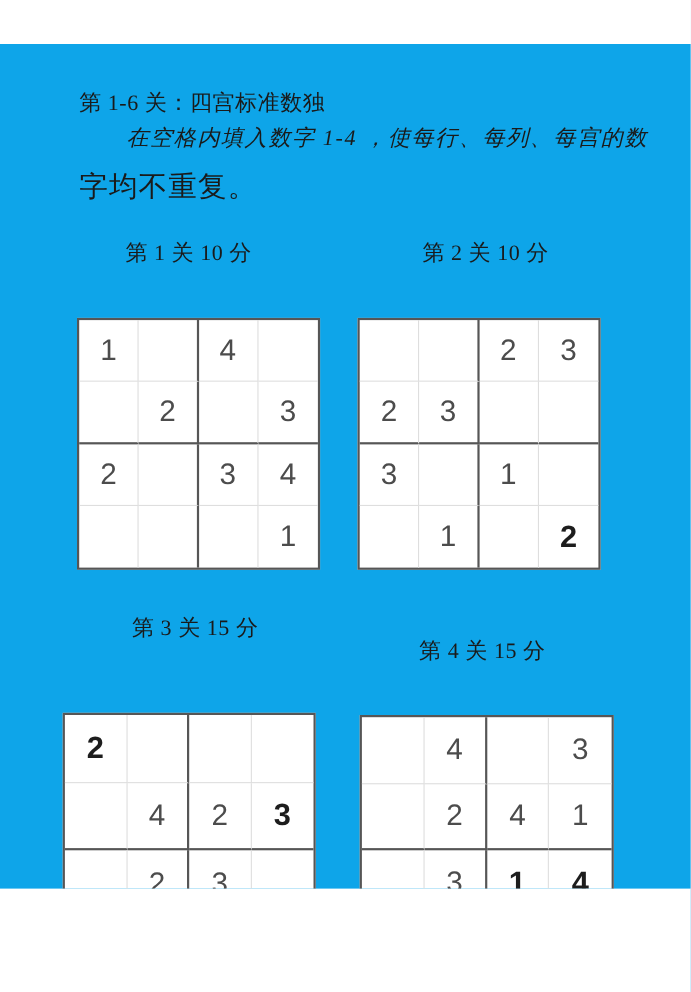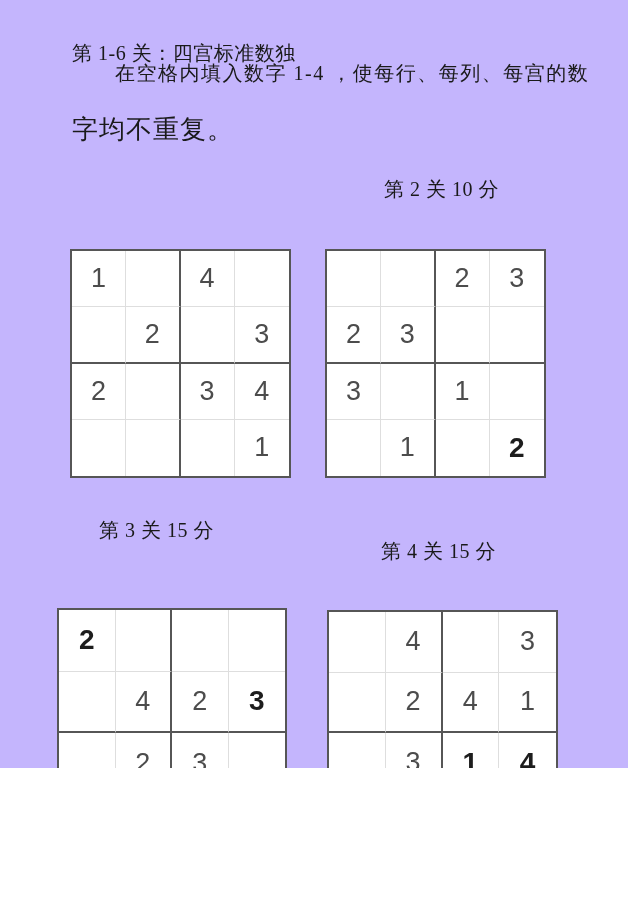--- a/index.html
+++ b/index.html
@@ -1,42 +1,43 @@
 <!DOCTYPE html>
 <html><head>
 <meta charset="utf-8">
 <style>
   html,body{margin:0;padding:0;background:#fff;}
   .page{
     position:relative;
     width:628px;height:768px;
-    background:#c4b5fd;
+    background:#0ea5e9;
     font-family:"Liberation Serif","DejaVu Serif",serif;
     color:#1a1a1a;
     overflow:hidden;
+    margin-top:40px;
   }
   .title{
     position:absolute;left:72px;top:40px;
     font-size:20px;letter-spacing:0.5px;white-space:nowrap;
   }
   .instr1{
-    position:absolute;left:115px;top:60px;
-    font-size:20px;letter-spacing:1.5px;white-space:nowrap;
+    position:absolute;left:115px;top:72px;
+    font-size:20px;letter-spacing:1.5px;white-space:nowrap;font-style:italic;
   }
   .instr2{
     position:absolute;left:72px;top:112px;
     font-size:26px;letter-spacing:1px;white-space:nowrap;
   }
   .puz-label{
     position:absolute;
     font-size:20px;letter-spacing:0.5px;white-space:nowrap;
   }
   .lbl1{left:114px;top:176px;}
   .lbl2{left:384px;top:176px;}
-  .lbl3{left:99px;top:517px;text-align:right;}
+  .lbl3{left:120px;top:517px;text-align:right;}
   .lbl4{left:381px;top:538px;}
   .grid{
     position:absolute;
     display:grid;
     grid-template-columns:repeat(4,1fr);
     grid-template-rows:repeat(4,1fr);
     border:2px solid #565656;
     background:#fff;
     box-sizing:border-box;
   }
@@ -59,20 +60,21 @@
   .cell.bold{color:#1d1d1d;font-weight:700;font-size:28px;}
 </style>
 </head>
 <body>
 
 <div class="page">
   <div class="title">第 1-6 关：四宫标准数独</div>
   <div class="instr1">在空格内填入数字 1-4 ，使每行、每列、每宫的数</div>
   <div class="instr2">字均不重复。</div>
 
+  <div class="puz-label lbl1">第 1 关 10 分</div>
   <div class="puz-label lbl2">第 2 关 10 分</div>
   <div class="puz-label lbl3">第 3 关 15 分</div>
   <div class="puz-label lbl4">第 4 关 15 分</div>
 
   <div class="grid g1">
       <div class="cell">1</div>
       <div class="cell br"></div>
       <div class="cell">4</div>
       <div class="cell er"></div>
       <div class="cell bb"></div>

